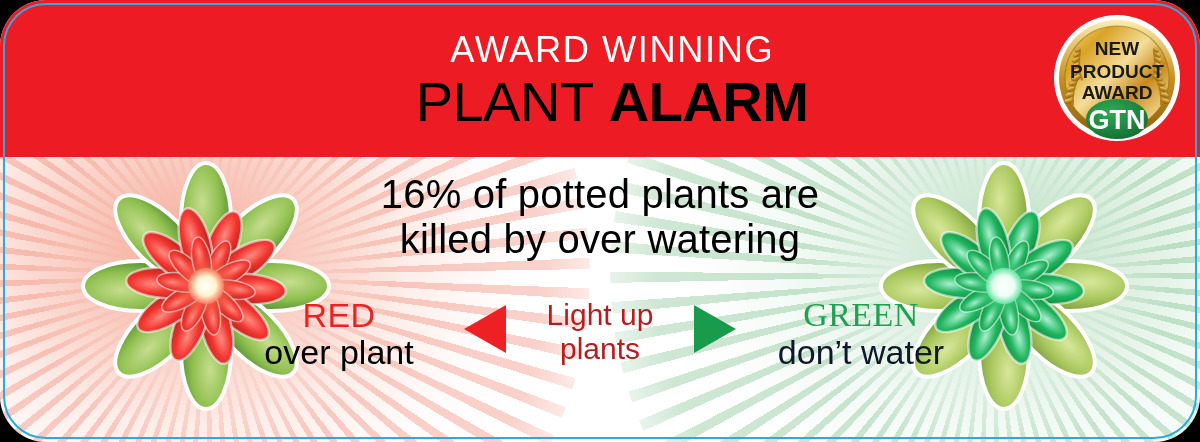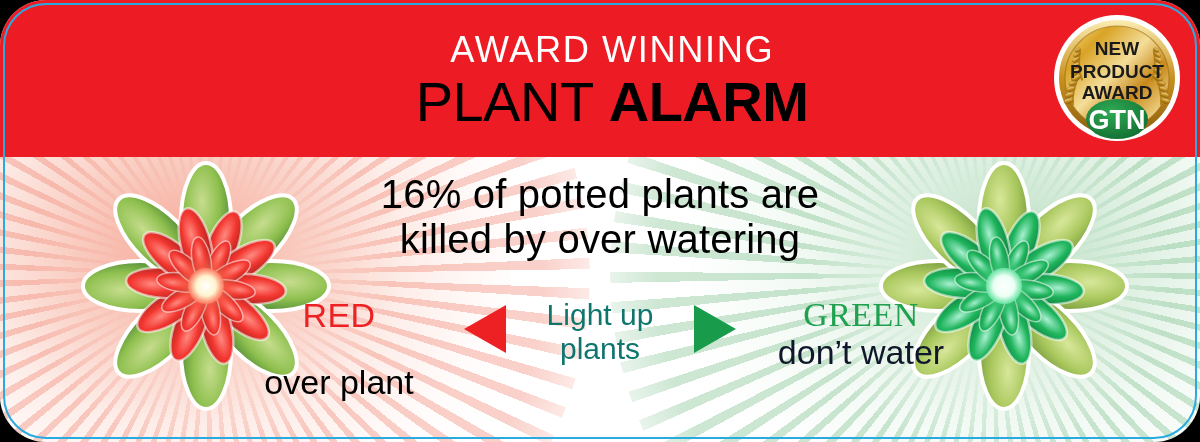--- a/index.html
+++ b/index.html
@@ -123,21 +123,21 @@
     letter-spacing:0.2px;
   }
 
   .legend{
     position:absolute;left:0;top:298px;width:1200px;height:110px;
     display:flex;align-items:flex-start;justify-content:center;
     z-index:20;
   }
   .legend-col{display:flex;flex-direction:column;align-items:center;}
 
-  .col-red{width:230px;align-items:center;gap:30px;}
+  .col-red{width:230px;align-items:center;}
   .col-red .word{
     color:#ED2024;font-size:34px;line-height:1.02;font-weight:400;letter-spacing:0.4px;
   }
   .col-red .sub{
     color:#000;font-size:34px;line-height:1.08;font-weight:400;margin-top:1px;
   }
 
   .arrow-left-wrap{width:62px;display:flex;justify-content:center;padding-top:7px;}
   .arrow-right-wrap{width:62px;display:flex;justify-content:center;padding-top:7px;}
   .tri{width:0;height:0;}
@@ -147,21 +147,21 @@
     border-right:42px solid #ED2024;
   }
   .tri-right{
     border-top:24px solid transparent;
     border-bottom:24px solid transparent;
     border-left:42px solid #199B4C;
   }
 
   .col-center{width:168px;align-items:center;}
   .col-center .line{
-    color:#0f766e;font-size:30px;line-height:1.14;font-weight:400;text-align:center;
+    color:#b91c1c;font-size:30px;line-height:1.14;font-weight:400;text-align:center;
   }
 
   .col-green{width:230px;align-items:center;}
   .col-green .word{
     color:#1FA14F;font-size:34px;line-height:1.02;font-weight:400;letter-spacing:0.4px;font-family:Liberation Serif, serif;
   }
   .col-green .sub{
     color:#0f172a;font-size:34px;line-height:1.08;font-weight:400;margin-top:1px;
   }
 </style>

